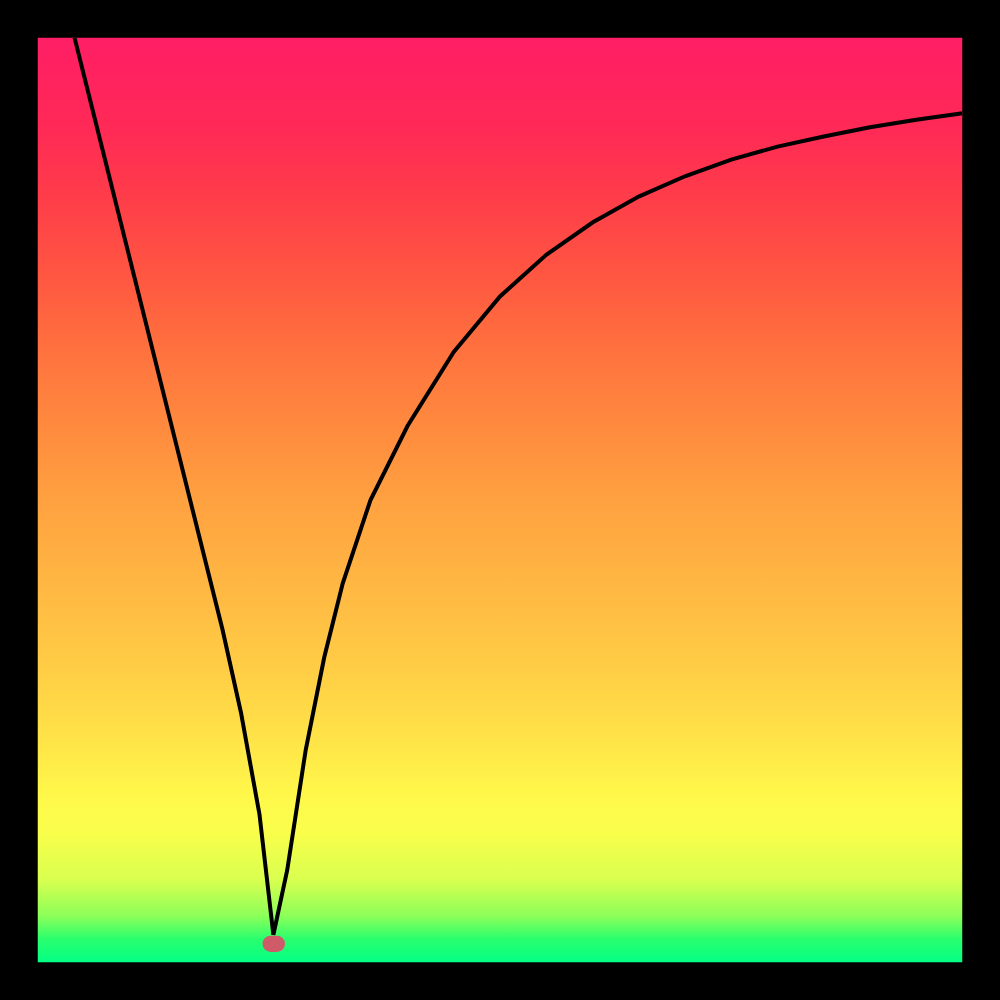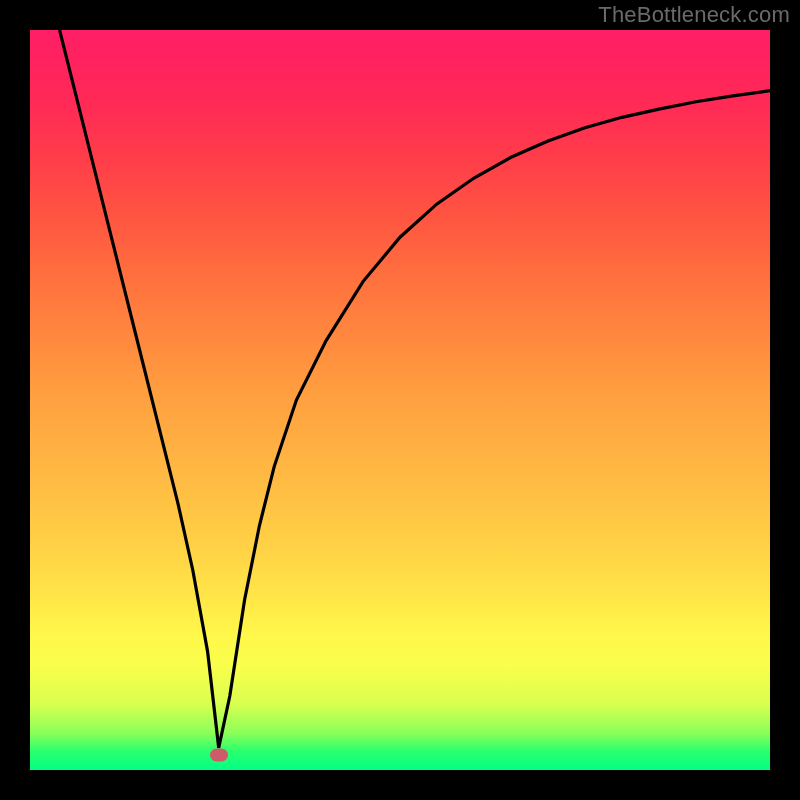--- a/index.html
+++ b/index.html
@@ -71,21 +71,20 @@
     height: 13px;
     border-radius: 7px;
     background: #cf5b69;
     transform: translate(-50%, -50%);
   }
 </style>
 </head>
 <body>
 
 <div class="frame">
-  <div class="watermark">TheBottleneck.com</div>
 
   <div class="plot-area">
     <div class="gradient"></div>
     <svg class="curve-svg" viewBox="0 0 740 740" preserveAspectRatio="none">
       <path id="curve-path" fill="none" stroke="#000" stroke-width="3.2" d="M29.60 0.00 L44.40 59.20 L59.20 118.40 L74.00 177.60 L88.80 236.80 L103.60 296.00 L118.40 355.20 L133.20 414.40 L148.00 473.60 L162.80 540.20 L177.60 621.60 L188.70 717.80 L199.80 666.00 L214.60 569.80 L229.40 495.80 L244.20 436.60 L266.40 370.00 L296.00 310.80 L333.00 251.60 L370.00 207.20 L407.00 173.90 L444.00 148.00 L481.00 127.28 L518.00 111.00 L555.00 97.68 L592.00 87.32 L629.00 79.18 L666.00 71.78 L703.00 65.86 L740.00 60.68"></path>
     </svg>
     <div id="marker" class="marker" style="left: 188.7px; top: 725.2px; background: rgb(207, 91, 105);"></div>
   </div>
 </div>
 

